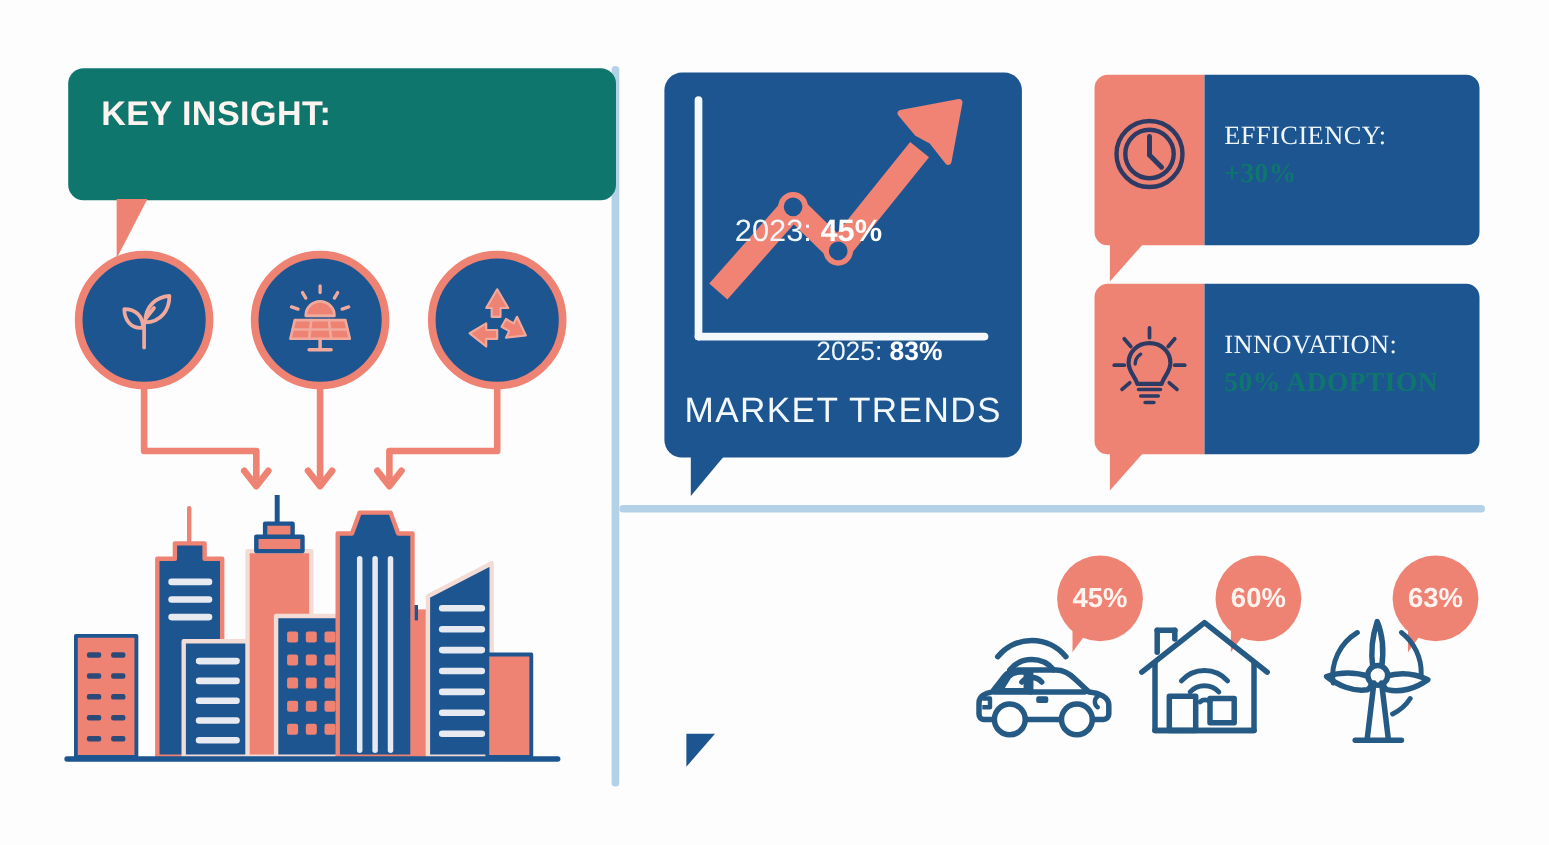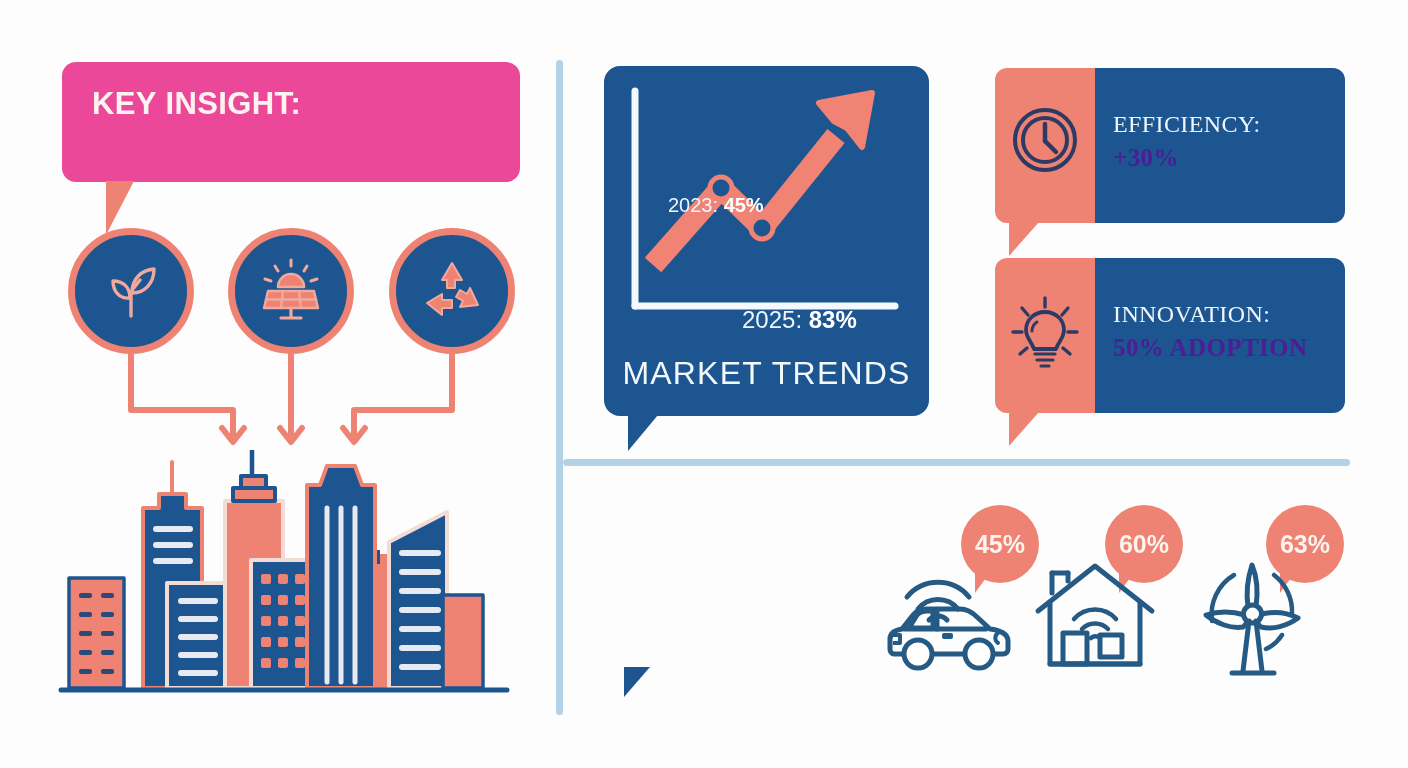--- a/index.html
+++ b/index.html
@@ -9,21 +9,21 @@
   .canvas{position:absolute;inset:0;background:#fdfdfd;}
 
   
   .divider-v{position:absolute;left:556px;top:60px;width:7px;height:655px;
              background:#b4d2e7;border-radius:4px;}
   .divider-h{position:absolute;left:563px;top:459px;width:787px;height:7px;
              background:#b4d2e7;border-radius:4px;}
 
   
   .key-bubble{position:absolute;left:62px;top:62px;width:458px;height:120px;
-              background:#ec4899;border-radius:14px;}
+              background:#0f766e;border-radius:14px;padding-left:40px;}
   .key-bubble .tail{position:absolute;left:44px;top:119px;width:0;height:0;
               border-left:28px solid #ef8373;
               border-right:0 solid transparent;
               border-bottom:54px solid transparent;}
   .key-text{position:absolute;left:30px;top:22px;right:16px;
             color:#fdf4ef;font-weight:bold;font-size:31px;line-height:1.28;
             letter-spacing:.4px;}
 
   .circles{position:absolute;left:62px;top:228px;width:460px;height:130px;}
   .circ{position:absolute;width:126px;height:126px;border-radius:50%;
@@ -38,36 +38,36 @@
   .city{position:absolute;left:55px;top:450px;width:470px;height:252px;}
 
   
   .mt-card{position:absolute;left:604px;top:66px;width:325px;height:350px;
            background:#1d5590;border-radius:16px;}
   .mt-tail{position:absolute;left:628px;top:415px;width:0;height:0;
            border-left:30px solid #1d5590;border-bottom:36px solid transparent;}
   .mt-card svg{position:absolute;left:0;top:0;}
   .mt-lbl{position:absolute;left:0;right:0;bottom:24px;text-align:center;
           color:#f2f8fc;font-size:32px;letter-spacing:1.2px;}
-  .mt-v1{position:absolute;left:64px;top:128px;color:#eef6fb;font-size:20px;white-space:nowrap;}
+  .mt-v1{position:absolute;left:64px;top:128px;color:#eef6fb;font-size:28px;white-space:nowrap;}
   .mt-v2{position:absolute;left:138px;top:240px;color:#eef6fb;font-size:24px;white-space:nowrap;}
   .mt-v1 b,.mt-v2 b{color:#ffffff;font-weight:bold;}
 
   
   .stat{position:absolute;width:350px;height:155px;}
   .stat .panel{position:absolute;left:0;top:0;width:100px;height:155px;
                background:#ef8373;border-radius:12px 0 0 12px;}
   .stat .body{position:absolute;left:100px;top:0;width:250px;height:155px;
               background:#1d5590;border-radius:0 12px 12px 0;}
   .stat .tail{position:absolute;left:14px;top:154px;width:0;height:0;
               border-left:30px solid #ef8373;border-bottom:34px solid transparent;}
   .stat .ico{position:absolute;left:14px;top:36px;width:72px;height:82px;}
   .stat .txt{position:absolute;left:118px;top:40px;right:14px;
              color:#f0f7fc;font-size:24px;line-height:1.36;letter-spacing:.4px;font-family:Liberation Serif, serif;}
-  .stat .txt b{display:block;color:#4c1d95;font-weight:bold;font-size:25px;}
+  .stat .txt b{display:block;color:#0f766e;font-weight:bold;font-size:25px;}
   .stat-eff{left:995px;top:68px;}
   .stat-inn{left:995px;top:258px;padding-left:33px;}
 
   
   .fo-card{position:absolute;left:601px;top:516px;width:262px;height:152px;
            background:#1d5590;border-radius:14px;}
   .fo-tail{position:absolute;left:624px;top:667px;width:0;height:0;
            border-left:26px solid #1d5590;border-bottom:30px solid transparent;}
   .fo-txt{position:absolute;left:22px;top:24px;right:12px;font-size:25px;line-height:1.33;}
   .fo-txt b{color:#ef8373;font-weight:bold;}

